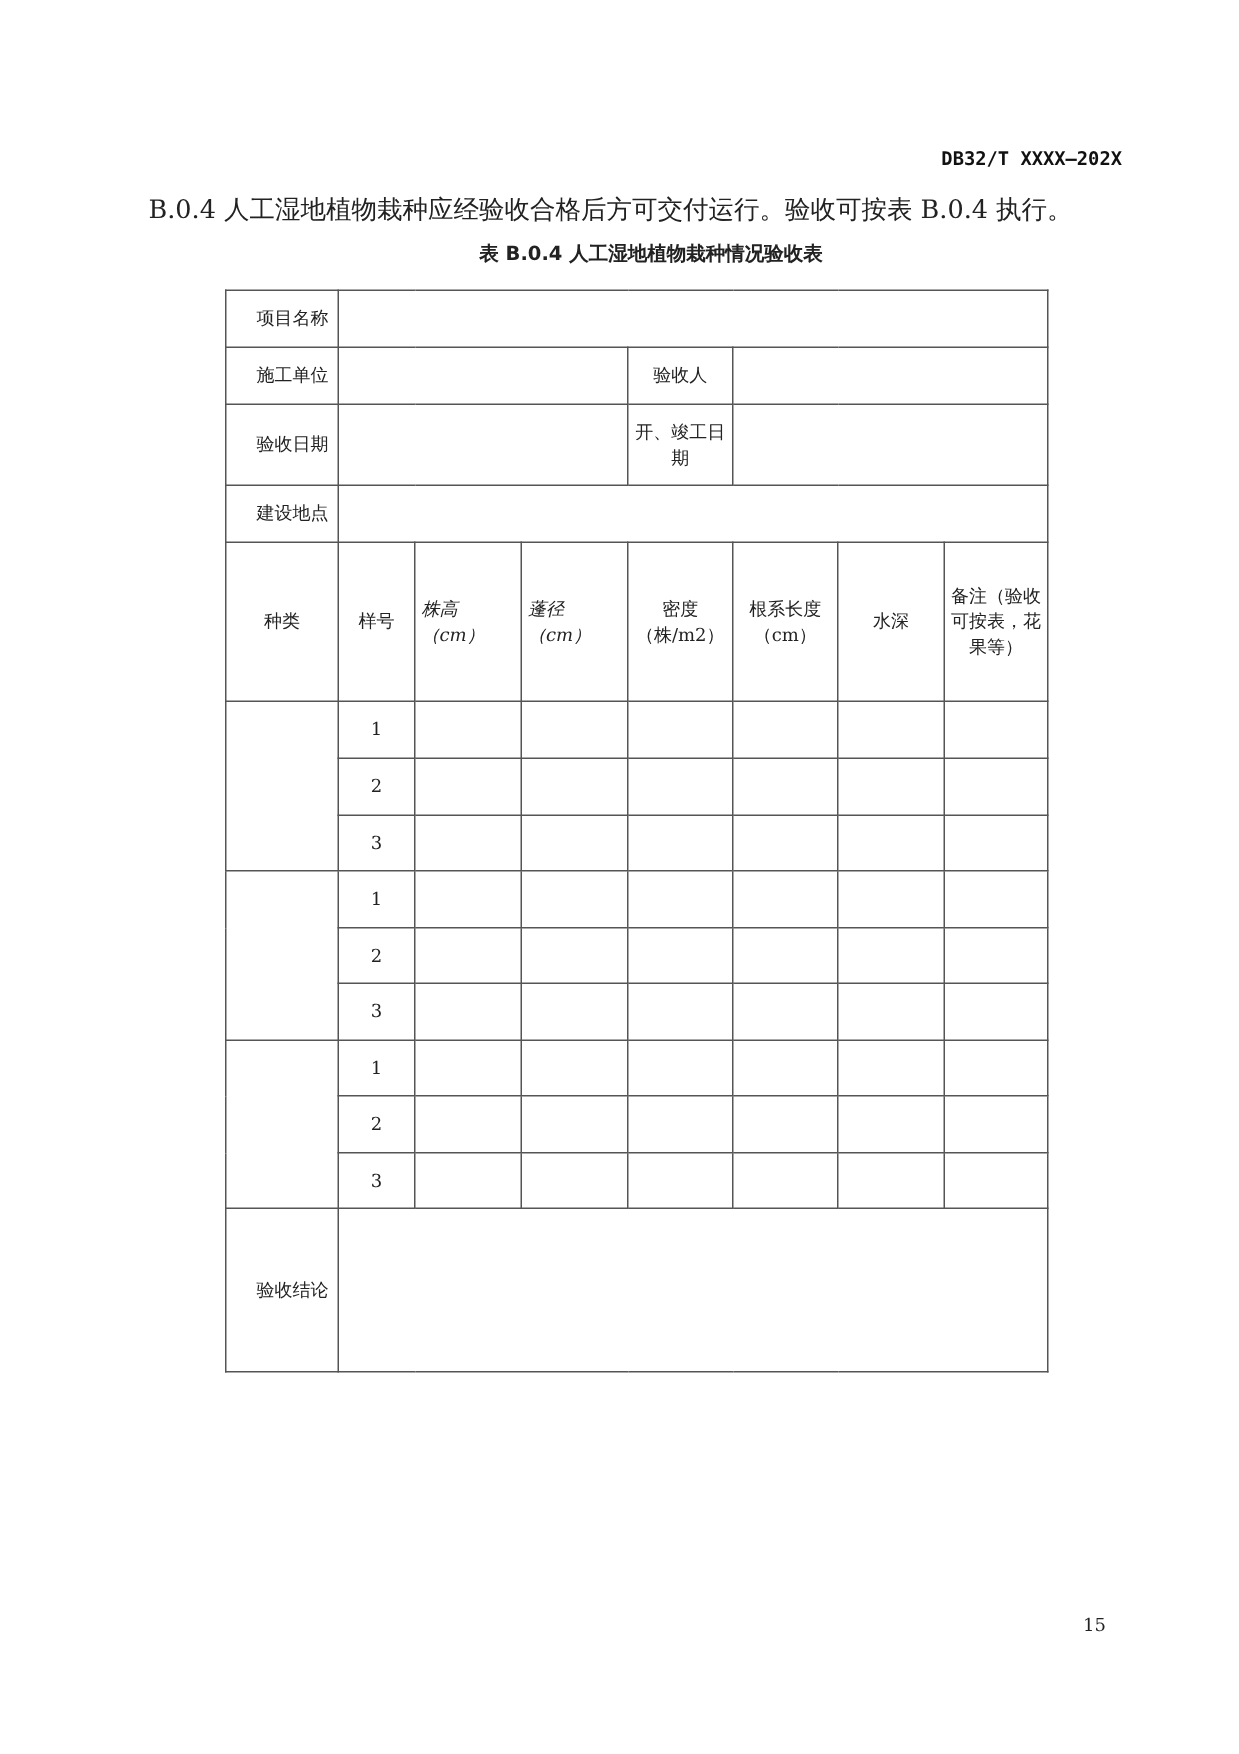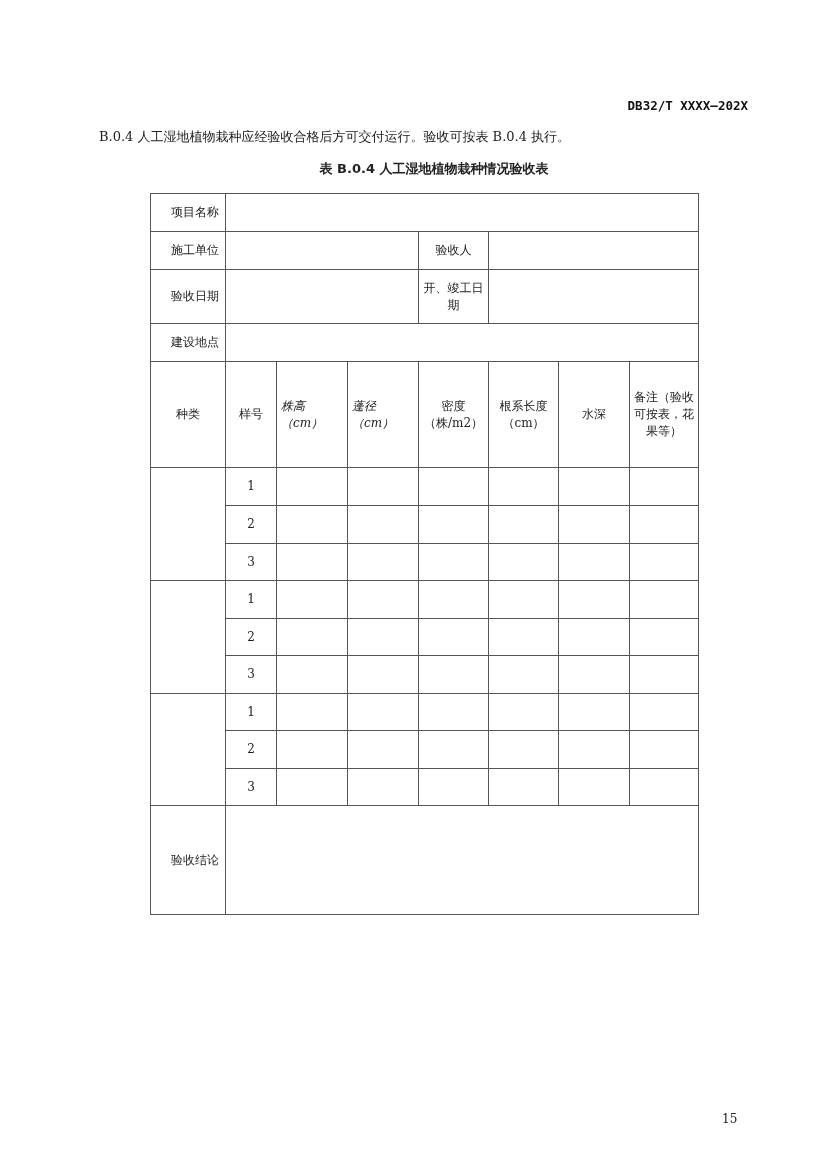--- a/index.html
+++ b/index.html
@@ -1,20 +1,20 @@
 <!DOCTYPE html>
 <html><head>
 <meta charset="utf-8">
 <style>
   html, body { margin:0; padding:0; background:#fff; }
   body { width:826px; height:1169px; position:relative; font-family:"DejaVu Serif", serif; color:#222; }
   .hdr { position:absolute; top:98px; right:78px; font-family:"DejaVu Sans Mono", monospace; font-size:12.5px; font-weight:bold; color:#111; }
-  .clause { position:absolute; top:128px; left:99px; font-size:13px; }
+  .clause { position:absolute; top:128px; left:99px; font-size:17px; }
   .caption { position:absolute; top:160px; left:0; width:826px; text-align:center; font-family:"DejaVu Sans", sans-serif; font-size:13px; font-weight:bold;padding-left:21px; }
-  .pageno { position:absolute; top:1112px; left:722px; font-size:12px; }
+  .pageno { position:absolute; top:1076px; left:722px; font-size:12px; }
   table { position:absolute; top:193px; left:150px; border-collapse:collapse; table-layout:fixed; width:548px; }
   td { border:1.5px solid #555; font-size:12px; text-align:center; vertical-align:middle; padding:0 2px; line-height:17px; }
   td.lbl { text-align:left; padding-left:20px; }
   td.hleft { text-align:left; padding-left:4px;font-style:italic; }
 </style>
 </head>
 <body>
 
 <div class="hdr">DB32/T XXXX—202X</div>
 <div class="clause">B.0.4  人工湿地植物栽种应经验收合格后方可交付运行。验收可按表 B.0.4 执行。</div>

